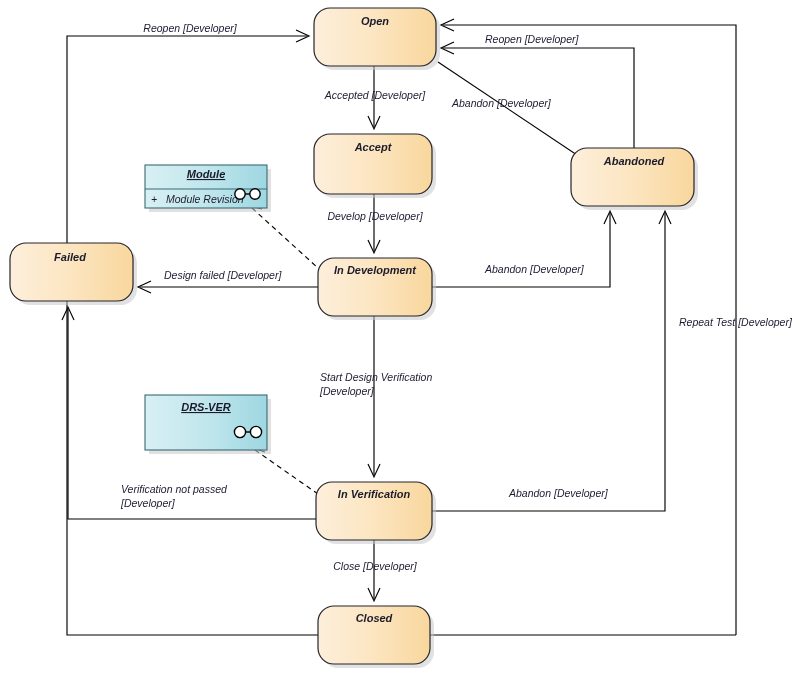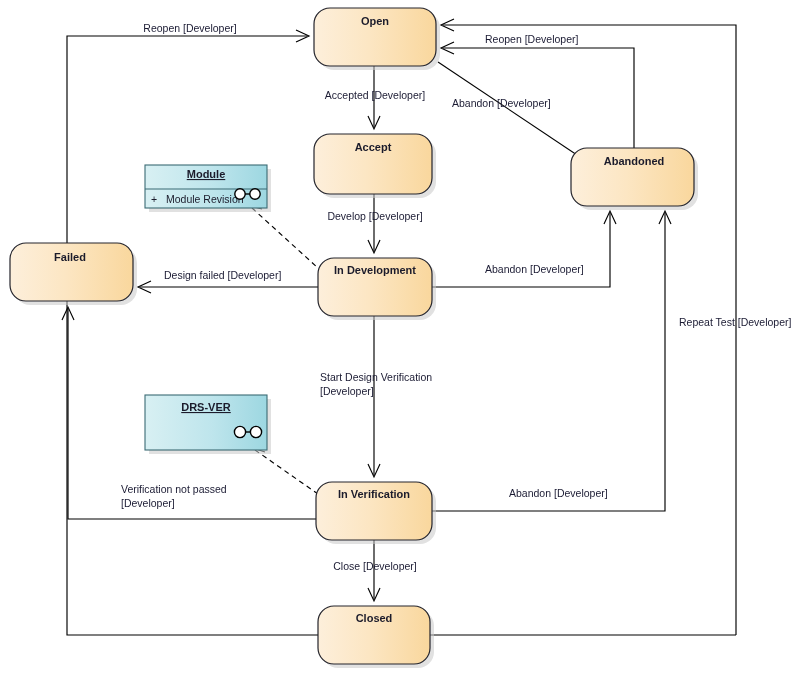--- a/index.html
+++ b/index.html
@@ -10,20 +10,21 @@
   body {
     width: 798px;
     height: 677px;
     font-family: "Liberation Sans", sans-serif;
     overflow: hidden;
   }
   #diagram-root {
     position: relative;
     width: 714px;
     height: 677px;
+    font-style: italic;
   }
   svg.canvas {
     position: absolute;
     left: 0;
     top: 0;
     width: 798px;
     height: 677px;
     display: block;
   }
   text {

